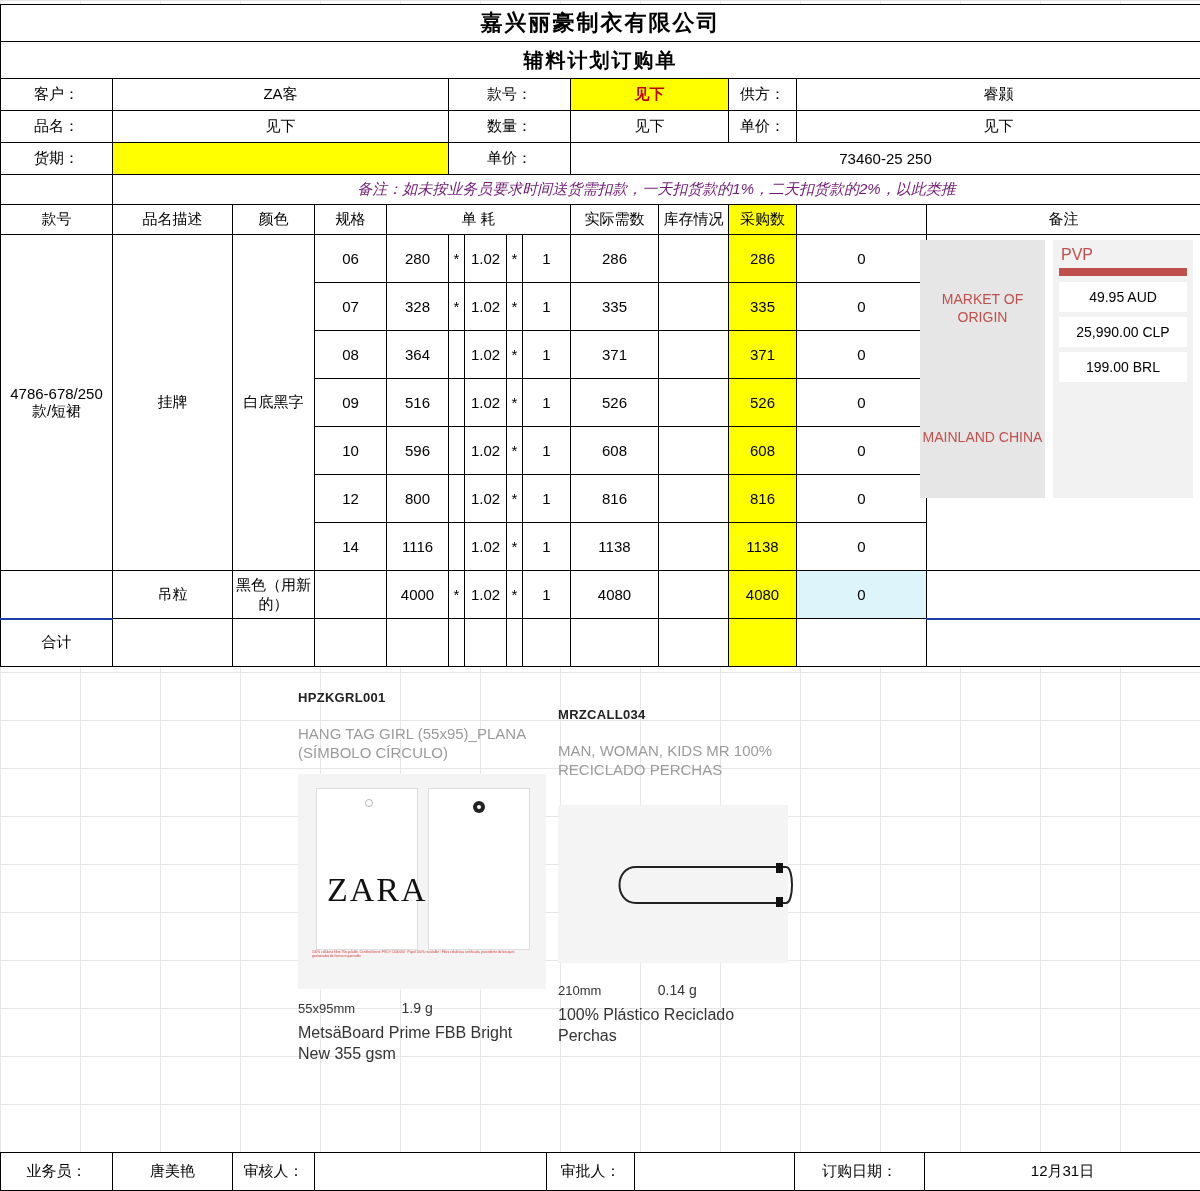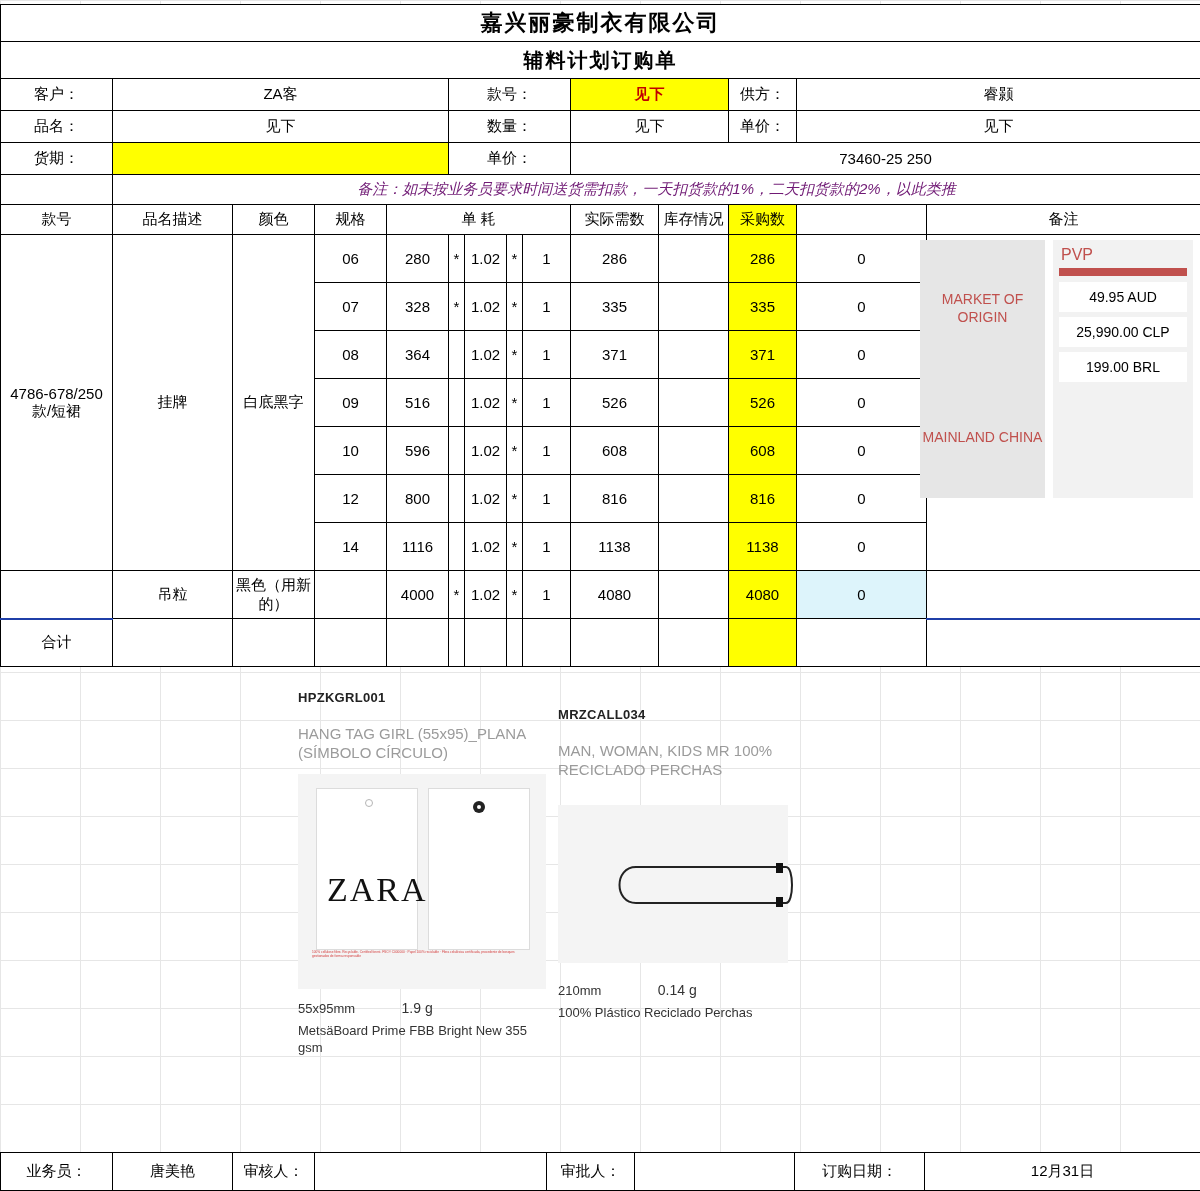--- a/index.html
+++ b/index.html
@@ -37,21 +37,21 @@
 
   
   .cards{position:absolute;left:298px;top:690px;width:520px;}
   .card{position:absolute;top:0;}
   .card-code{font-size:13px;font-weight:bold;color:#222;letter-spacing:.3px;}
   .card-title{font-size:15px;color:#9b9b9b;line-height:1.28;margin-top:19px;}
   .card-img{background:#f4f4f4;margin-top:12px;position:relative;}
   .card-foot{margin-top:10px;}
   .card-dim{font-size:13px;color:#333;display:inline-block;}
   .card-w{font-size:14px;color:#333;display:inline-block;}
-  .card-mat{font-size:13px;color:#333;margin-top:6px;line-height:1.3;}
+  .card-mat{font-size:16px;color:#333;margin-top:6px;line-height:1.3;}
 
   .tag-pair{position:absolute;left:18px;top:14px;display:flex;gap:10px;}
   .tag{width:100px;height:160px;background:#fff;border:1px solid #dcdcdc;position:relative;}
   .tag .hole{position:absolute;left:48%;top:10px;width:6px;height:6px;border:1px solid #b5b5b5;border-radius:50%;}
   .tag .dot{position:absolute;left:44%;top:12px;width:12px;height:12px;background:#222;border-radius:50%;}
   .tag .dot:after{content:"";position:absolute;left:4px;top:4px;width:4px;height:4px;background:#fff;border-radius:50%;}
   .zara{position:absolute;left:10px;top:82px;font-family:"Liberation Serif",serif;font-size:34px;letter-spacing:2px;color:#111;}
   .redline{position:absolute;left:14px;top:176px;width:215px;height:22px;}
   .redline span{display:block;font-size:3.2px;color:#d43a3a;line-height:1.25;}
   .perchas{position:absolute;left:58px;top:40px;width:190px;height:80px;}

